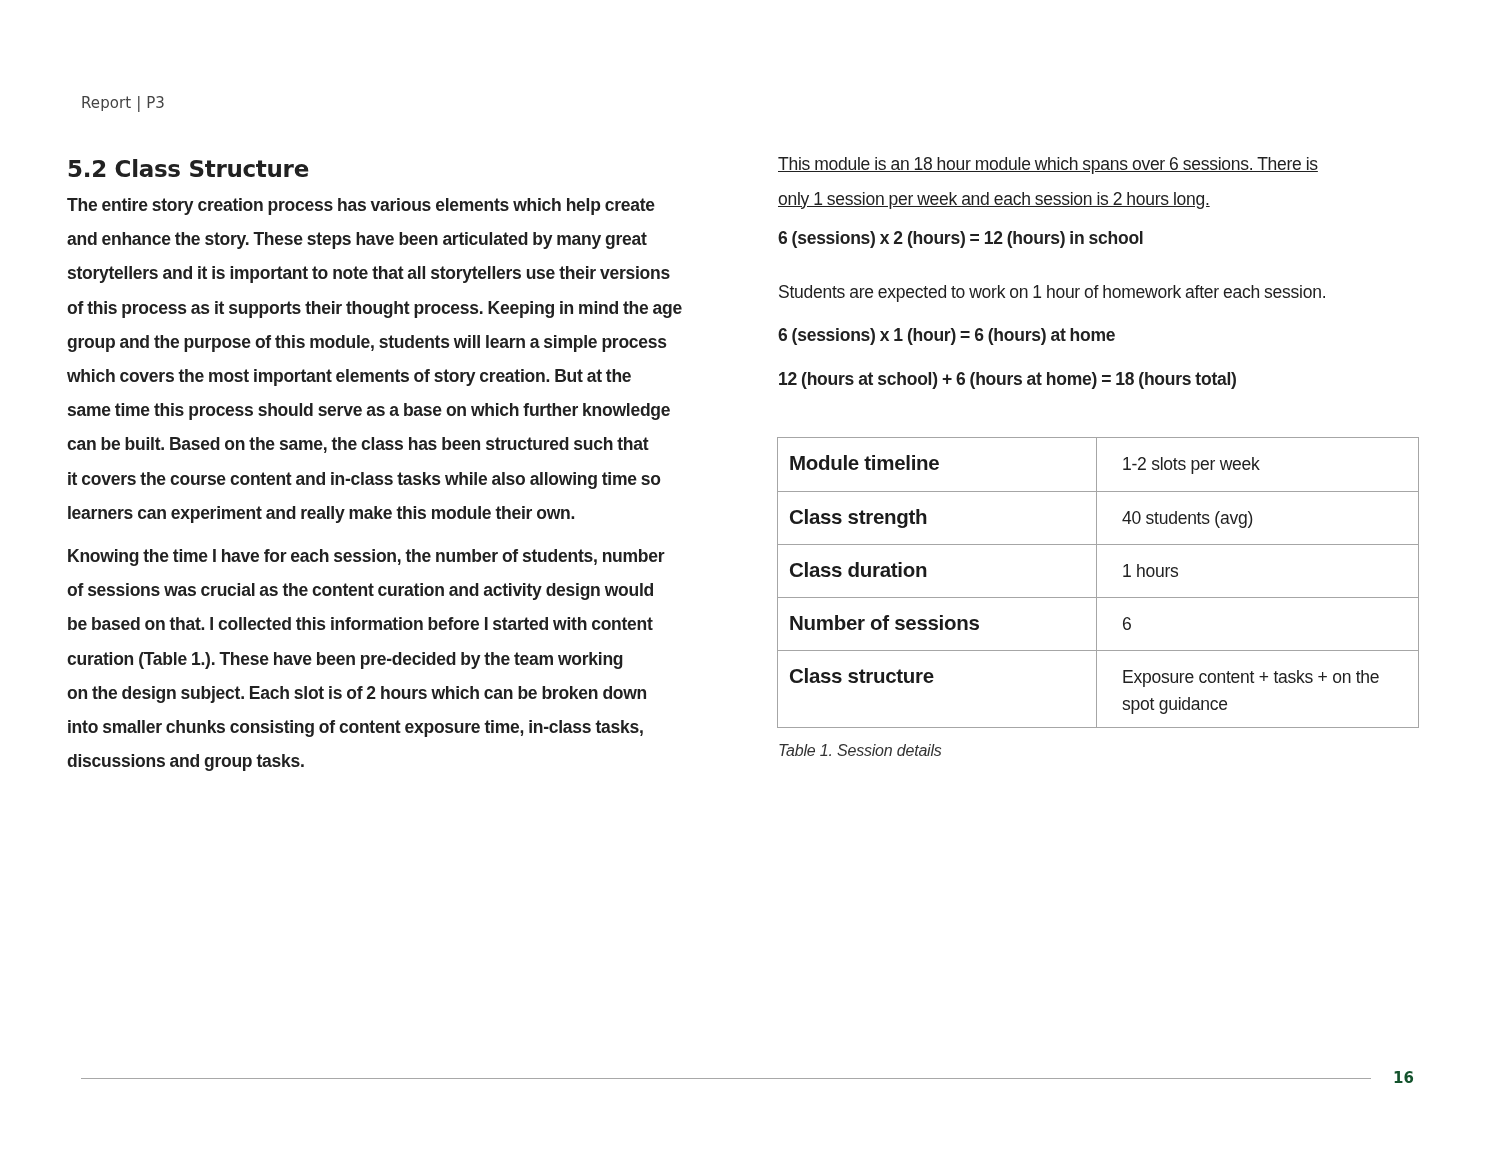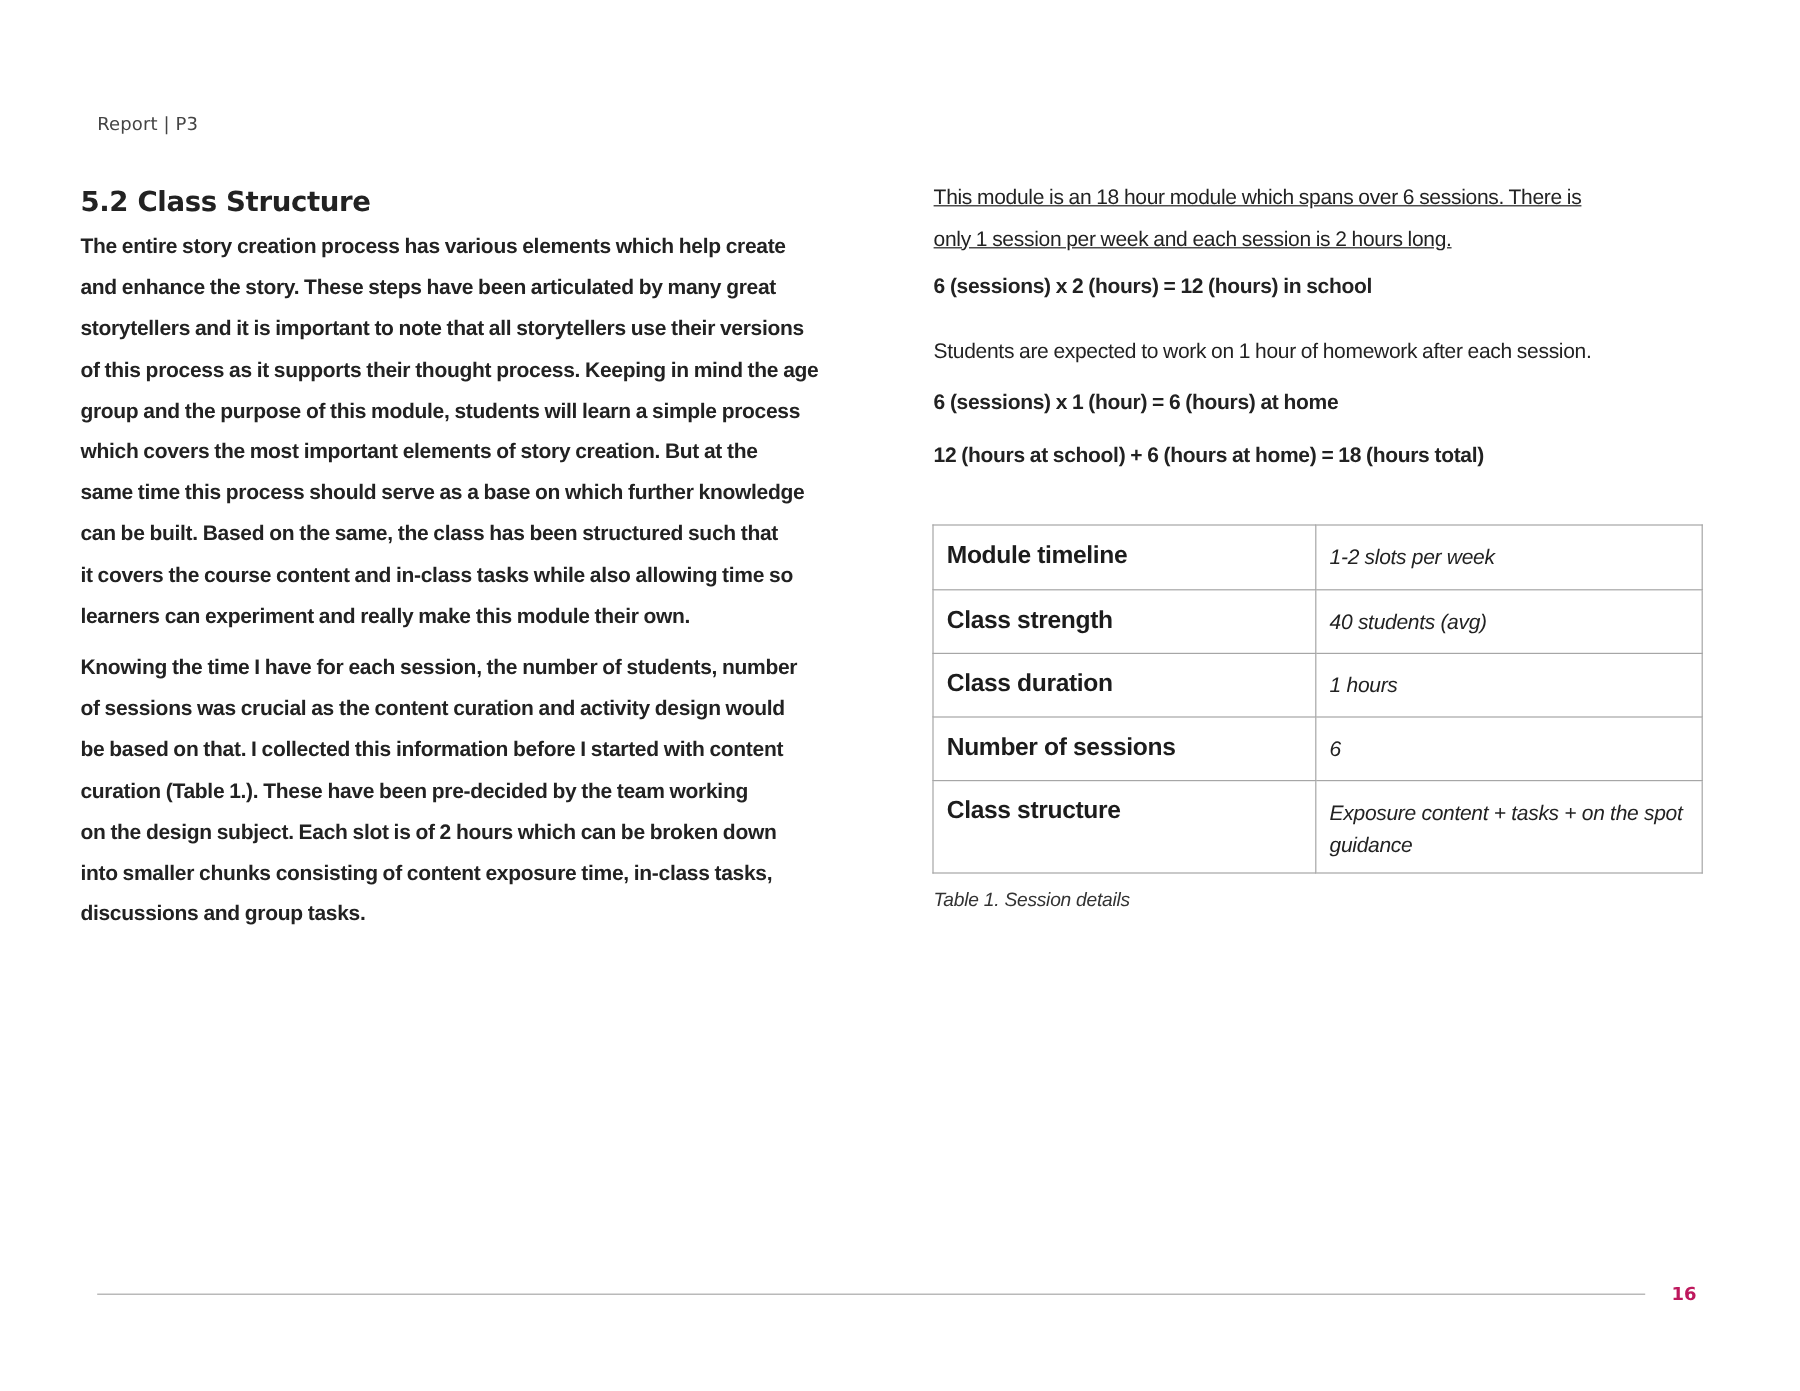--- a/index.html
+++ b/index.html
@@ -87,26 +87,25 @@
     }
     .session-table td.label {
       width: 296px;
       padding: 13px 11px 0 11px;
       font-weight: bold;
       font-size: 20.5px;
       color: #1c1c1c;
       letter-spacing: -0.3px;
     }
     .session-table td.value {
-      padding: 13px 11px 0 11px;
+      padding: 13px 11px 0 25px;
       font-size: 17.5px;
       line-height: 27px;
       color: #222222;
       letter-spacing: -0.25px;
-      font-style: italic;
     }
     .session-table tr.r1 td { height: 40px; }
     .session-table tr.r2 td { height: 39px; }
     .session-table tr.r3 td { height: 39px; }
     .session-table tr.r4 td { height: 39px; }
     .session-table tr.r5 td { height: 63px; }
     .table-caption {
       position: absolute;
       left: 778px;
       top: 742px;
@@ -124,21 +123,21 @@
       height: 0;
       border-top: 1.5px solid #a8a8a8;
     }
     .page-number {
       position: absolute;
       left: 1393px;
       top: 1069px;
       font-family: "DejaVu Sans", sans-serif;
       font-weight: bold;
       font-size: 15px;
-      color: #be185d;
+      color: #14532d;
     }
   </style>
 </head>
 <body>
 
 <div class="running-header">Report | P3</div>
 
 <div class="left-col">
   <h2 class="section-title">5.2 Class Structure</h2>
 

